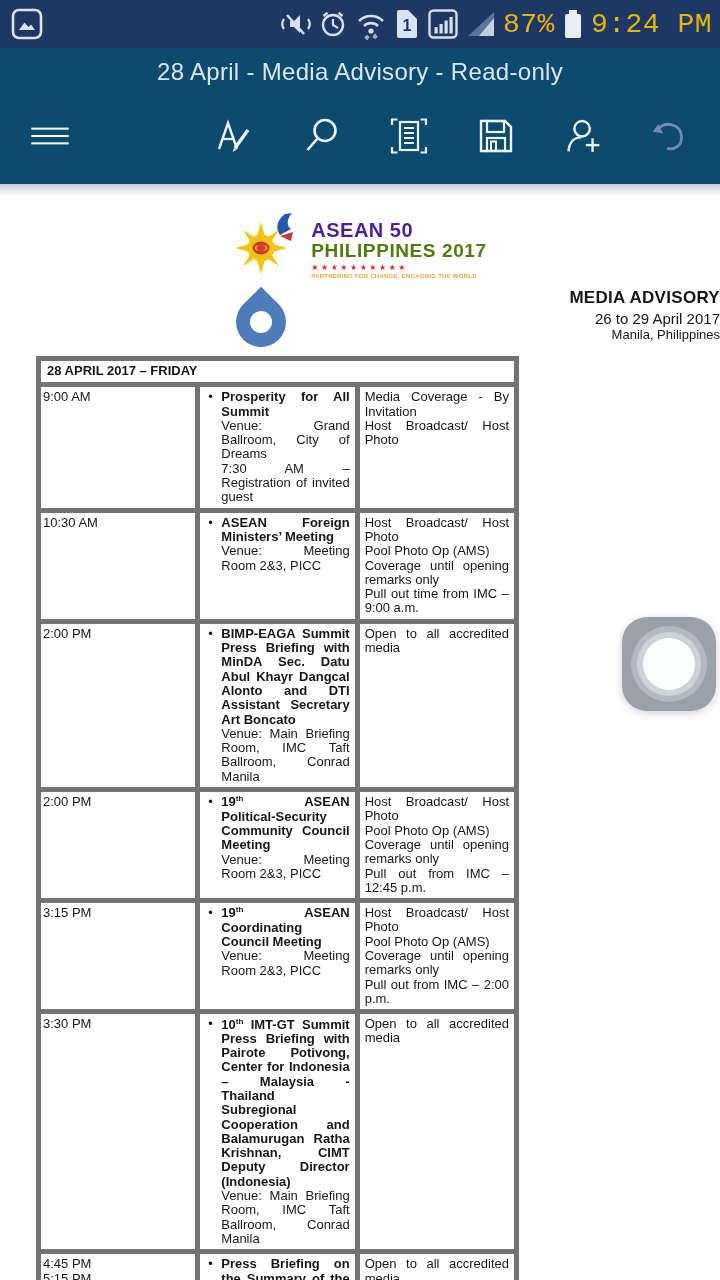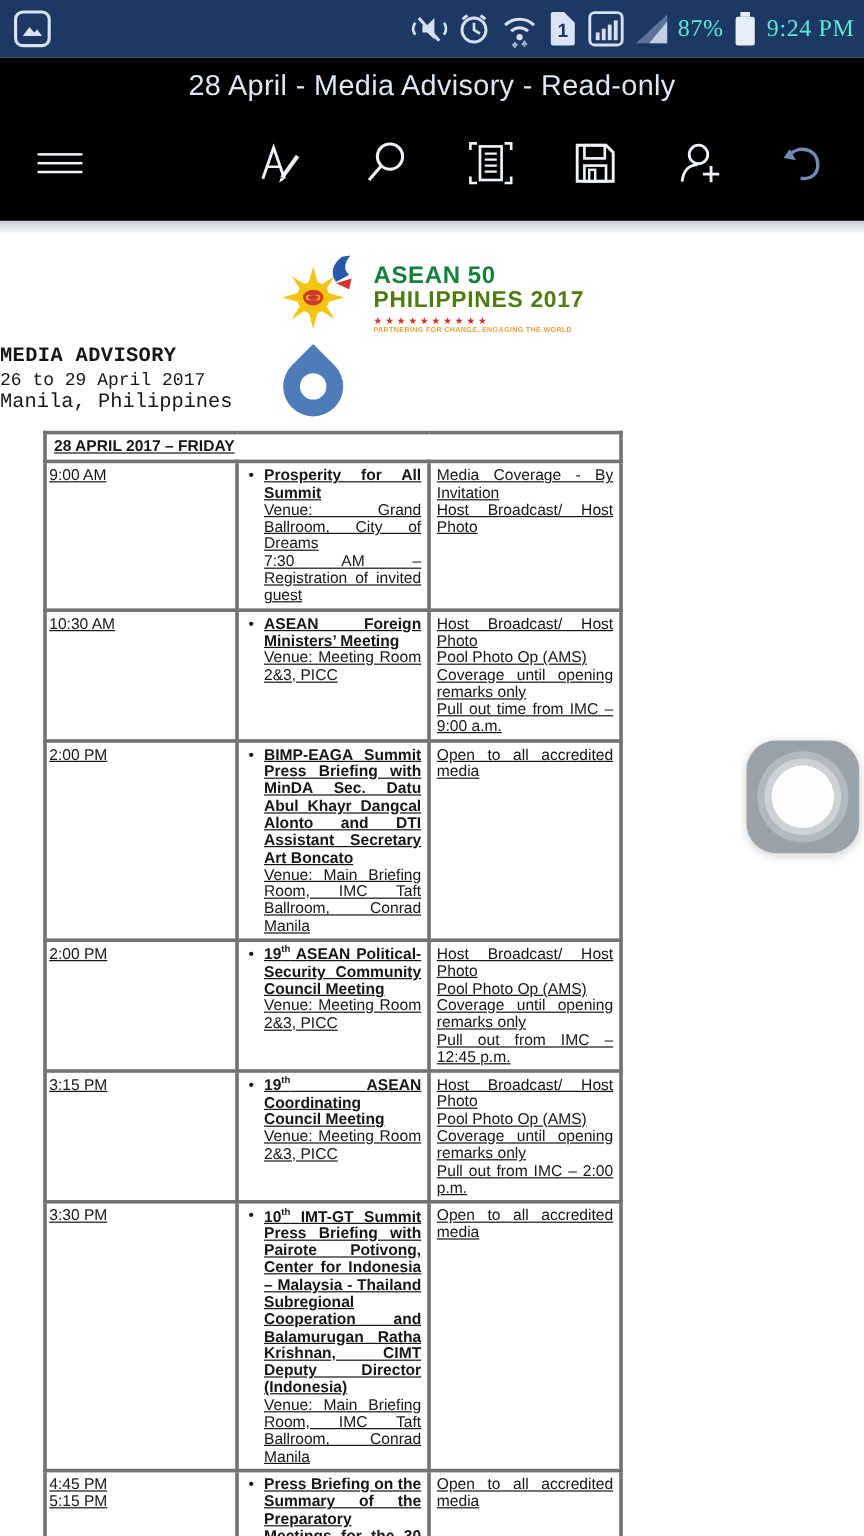--- a/index.html
+++ b/index.html
@@ -3,58 +3,58 @@
 <meta charset="utf-8">
 <style>
   * { margin:0; padding:0; box-sizing:border-box; }
   html,body { width:720px; height:1280px; overflow:hidden; background:#fff;
               font-family:"Liberation Sans", sans-serif; }
 
   
   .status-bar { height:48px; background:#1d3864; display:flex; align-items:center;
                 padding:0 8px 0 10px; color:#e7edf8; }
   .sb-right { margin-left:auto; display:flex; align-items:center; gap:7px; }
-  .sb-text { font-family:Liberation Serif, serif; font-size:20px; color:#5eead4; letter-spacing:0.5px; }
-
-  
-  .app-header { background:#000000; height:136px; position:relative; }
+  .sb-text { font-family:Liberation Mono, monospace; font-size:28px; color:#eab308; letter-spacing:0.5px; }
+
+  
+  .app-header { background:#0c4a6e; height:136px; position:relative; }
   .app-title { text-align:center; padding-top:10px; font-size:24px; color:#dde7f6;
                font-weight:400; letter-spacing:0.3px; }
   .toolbar { position:absolute; left:0; right:0; bottom:6px; height:84px;
              display:flex; align-items:center; padding:0 30px; }
   .tb-actions { margin-left:auto; display:flex; align-items:center; gap:47px; }
   .tb-btn { width:40px; height:40px; display:flex; align-items:center; justify-content:center; }
   .header-shadow { height:12px; background:linear-gradient(#c7cbd2, #ffffff); }
 
   
   .doc { position:relative; color:#161616; }
 
   .logo-row { display:flex; justify-content:center; align-items:flex-start; margin-top:16px; height:66px; }
   .logo-text { margin-left:4px; }
-  .logo-l1 { color:#15803d; font-weight:bold; font-size:20px; letter-spacing:0.5px; line-height:1; margin-top:8px;}
+  .logo-l1 { color:#4c1d95; font-weight:bold; font-size:20px; letter-spacing:0.5px; line-height:1; margin-top:8px;}
   .logo-l2 { color:#4d7c0f; font-weight:bold; font-size:19px; letter-spacing:0.6px; line-height:1.2; }
   .logo-stars { color:#d62f2f; font-size:8px; letter-spacing:2.5px; line-height:1.2; }
   .logo-tag { color:#e9a33c; font-size:6px; font-weight:bold; letter-spacing:0.25px; line-height:1.4; }
 
-  .advisory-block { position:relative; text-align:left; margin-top:8px;font-family:Liberation Mono, monospace; }
+  .advisory-block { position:relative; text-align:right; margin-top:8px; }
   .drop-wrap { position:absolute; left:236px; top:0px; width:50px; height:72px; }
   .drop { position:absolute; left:0; top:11px; width:50px; height:50px; background:#4e7cba;
           border-radius:0 50% 50% 50%; transform:rotate(45deg); }
   .drop-hole { position:absolute; left:14px; top:14px; width:22px; height:22px;
                background:#fff; border-radius:50%; }
   .h-advisory { font-size:17px; font-weight:bold; letter-spacing:0.3px; padding-top:2px;}
   .h-summit { font-size:15px; font-weight:bold; margin-top:16px; }
   .h-summit sup { font-size:9px; }
   .h-dates { font-size:15px; margin-top:2px; }
-  .h-loc { font-size:17px; }
+  .h-loc { font-size:13px; }
 
   
   table.sched { border-collapse:collapse; margin:14px 0 0 36px; table-layout:fixed;
                 width:483px; font-size:13px; line-height:1.1; }
-  table.sched td, table.sched th { border:3px solid #737373; vertical-align:top;text-decoration:underline; }
+  table.sched td, table.sched th { border:5px solid #737373; vertical-align:top; }
   .day-header { font-weight:bold; text-align:left; font-size:13px; padding:3px 6px 4px; }
   .col-h { font-weight:bold; text-align:center; font-size:13.5px; padding:4px 2px 5px; }
   td.c-time { width:103px; text-align:left; padding:3px 2px; }
   td.c-act { width:220px; padding:3px 5px 3px 6px; }
   td.c-cov { width:160px; padding:3px 5px; }
   .act-item { position:relative; padding-left:15px; text-align:justify; }
   .act-item .blt { position:absolute; left:2px; top:0; }
   .act-item b sup { font-size:8px; }
   .act-detail { padding-left:15px; text-align:justify; }
   .cov-line { text-align:justify; }

